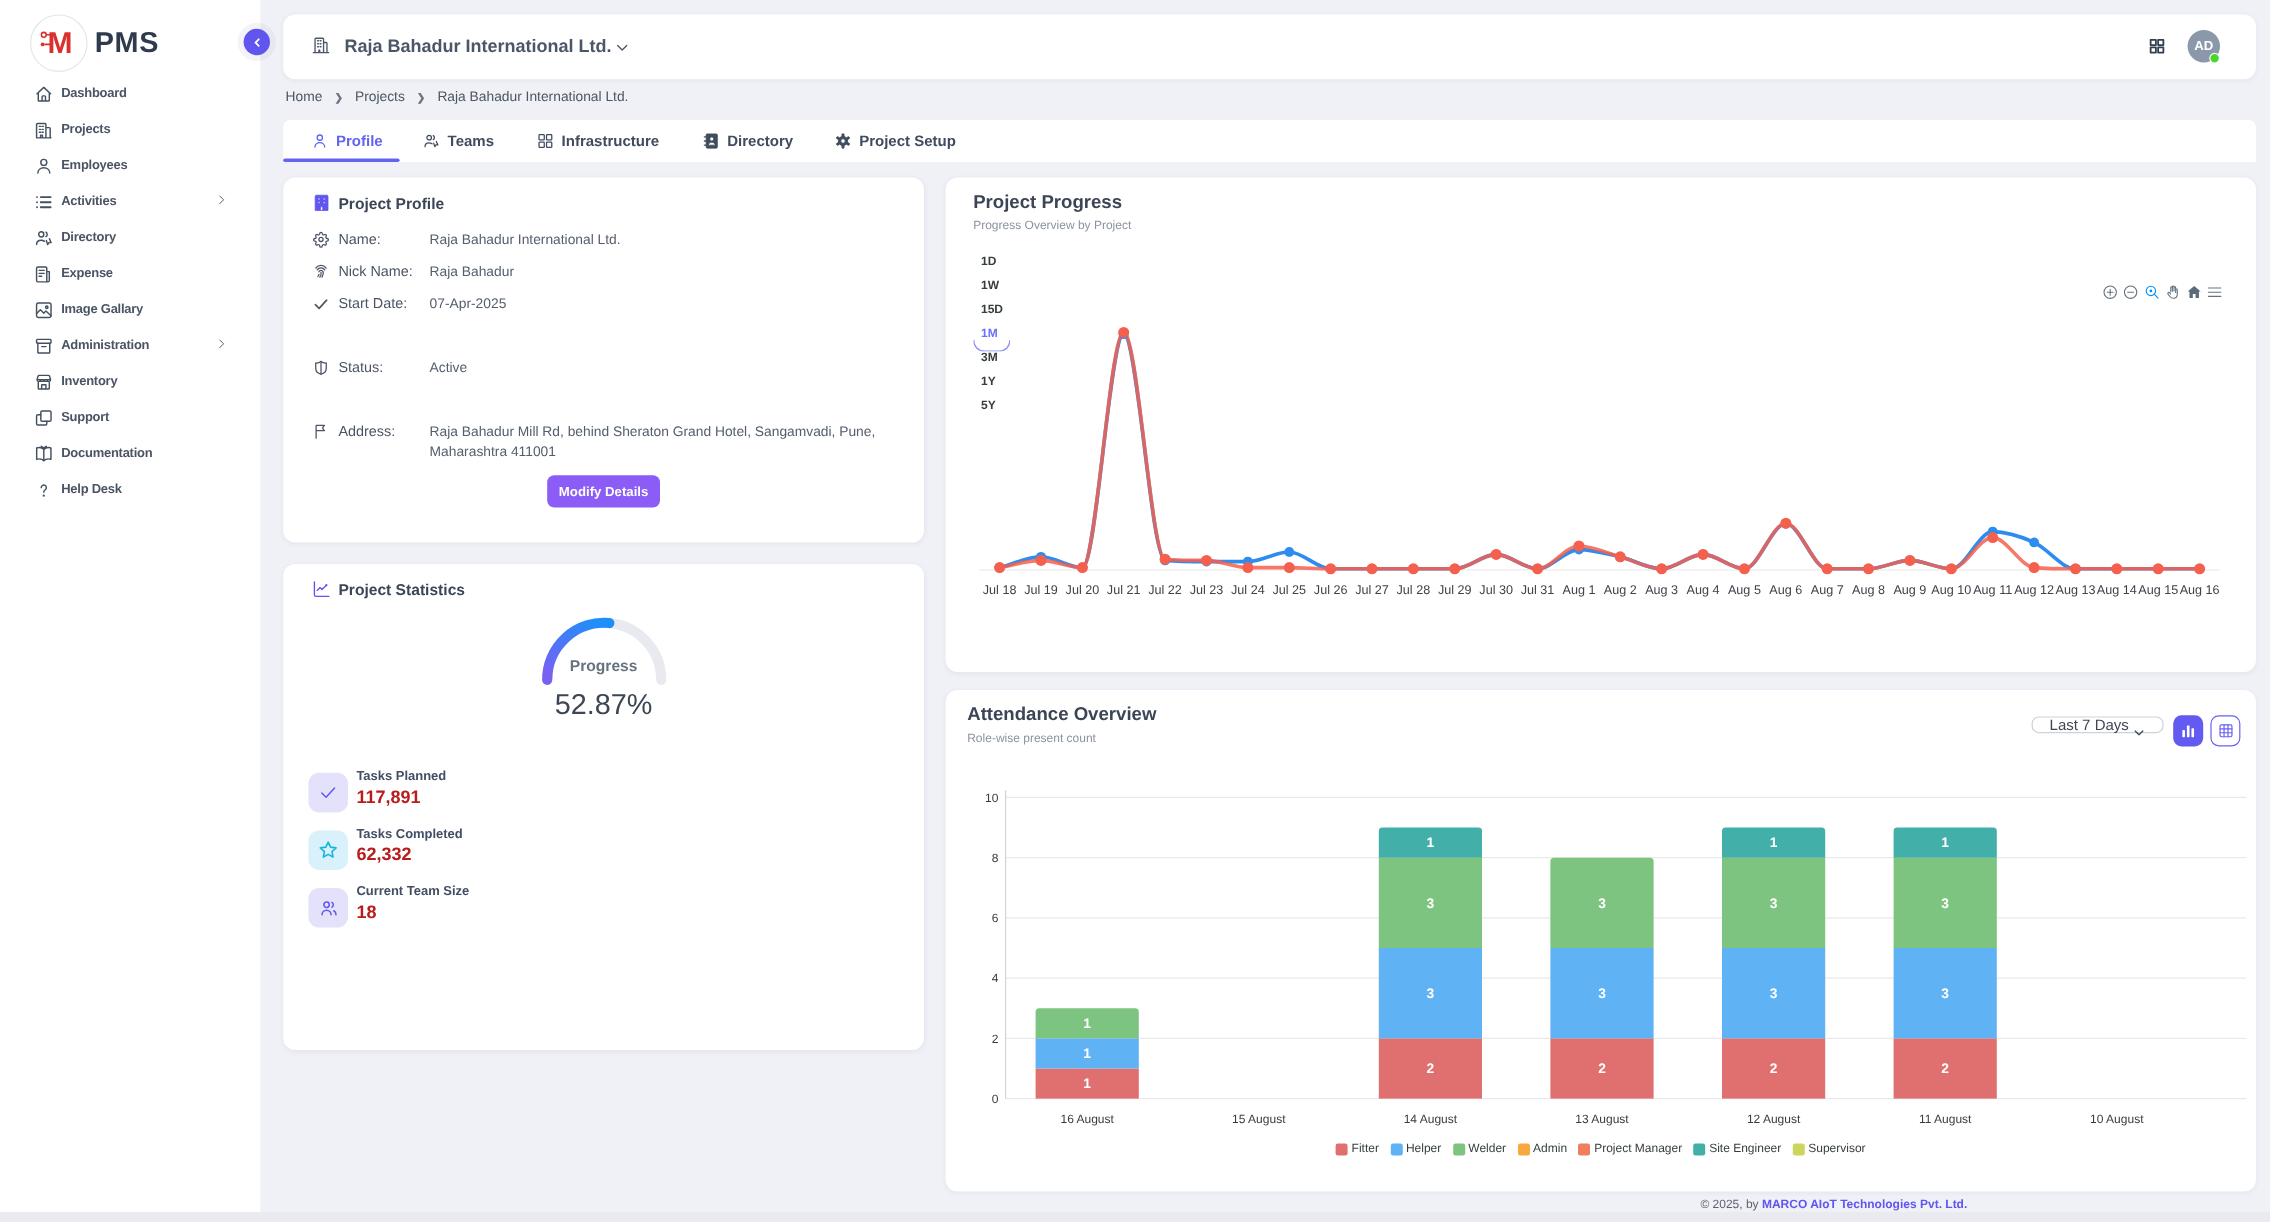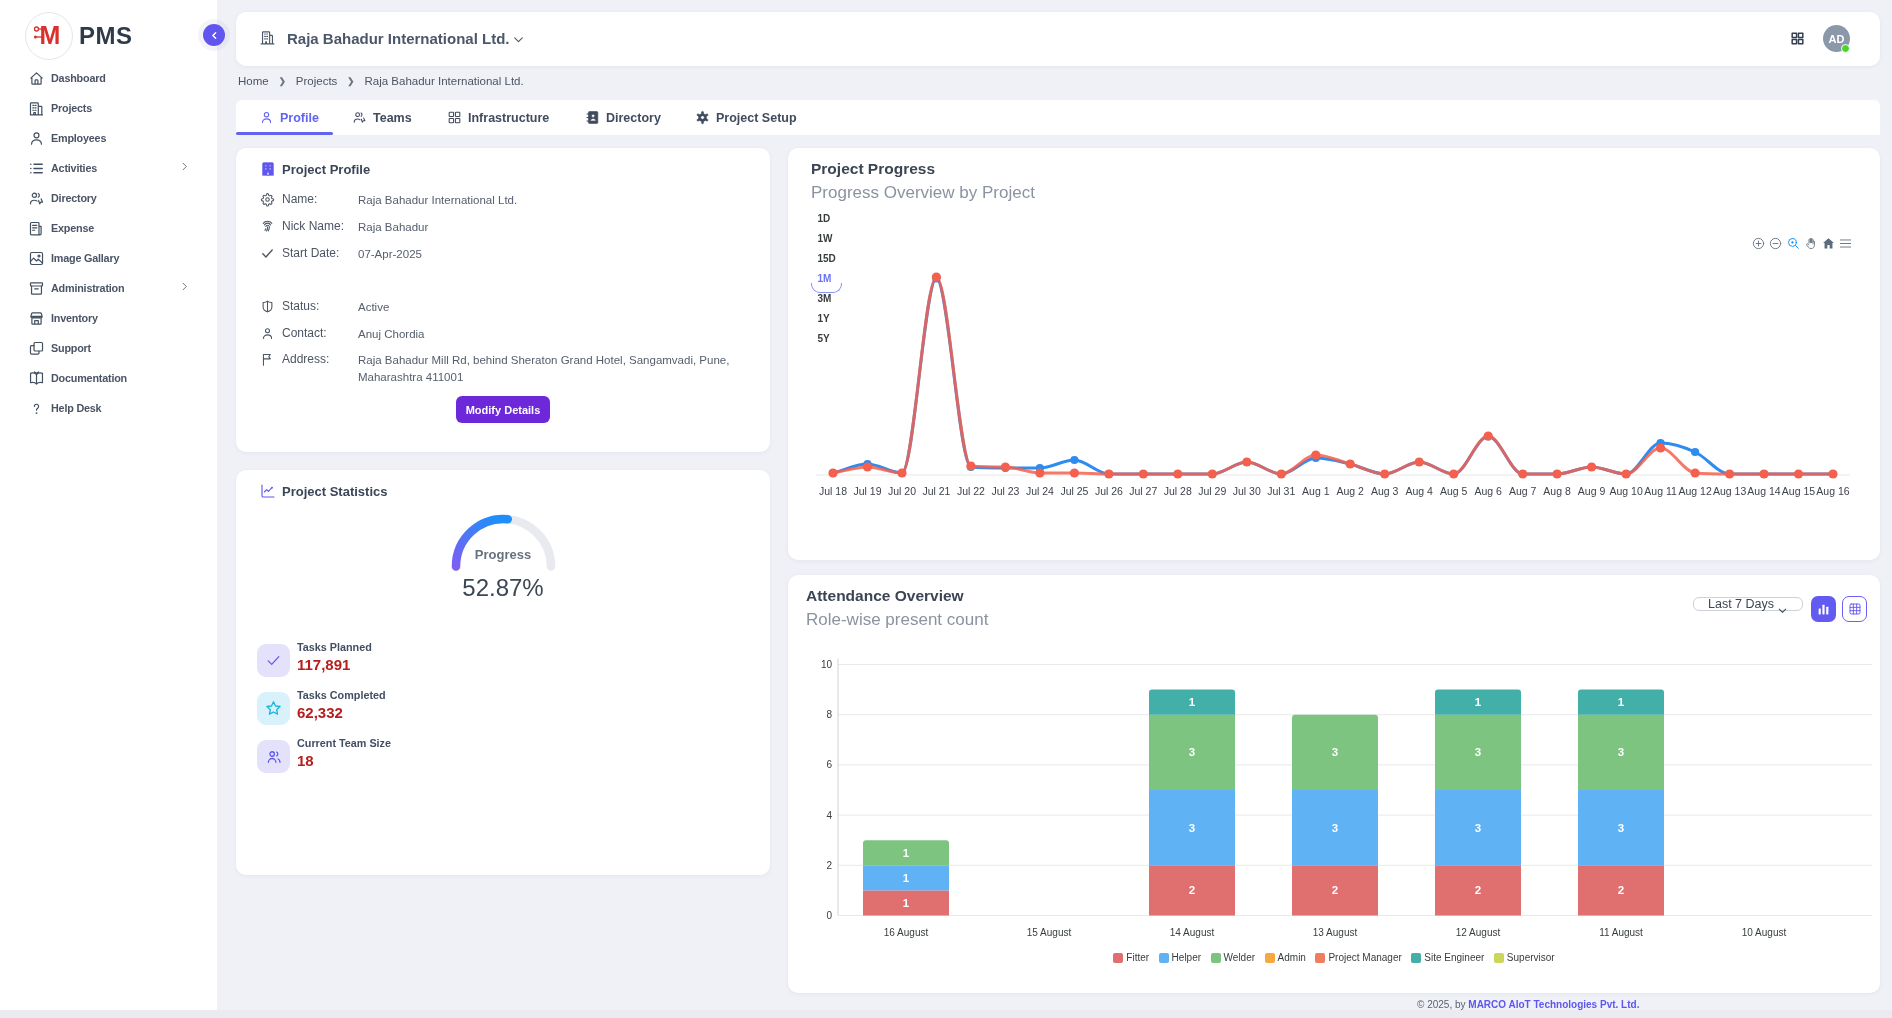--- a/index.html
+++ b/index.html
@@ -27,33 +27,33 @@
 .tab-underline { position:absolute; left:0; top:32px; width:97px; height:3px; background:#6163f1; border-radius:2px; }
 
 .profile-card { left:236px; top:148px; width:534px; height:304px; }
 .card-head { position:absolute; left:24px; top:13px; display:flex; align-items:center; font-size:13px; font-weight:700; color:#3a4657; }
 .card-head svg { width:16px; height:16px; margin-right:6px; stroke:#6056ef; }
 .prow { position:absolute; left:24px; display:flex; font-size:11.5px; color:#4b5563; }
 .prow .lab { font-size:12px; }
 .prow svg { width:15px; height:15px; stroke:#4b5563; margin-right:7px; }
 .prow .lab { width:76px; font-weight:500; }
 .prow .val { color:#545e6c; width:378px; line-height:16.5px; }
-.modify-btn { position:absolute; left:220px; top:248px; width:94px; height:27px; background:#6d28d9; color:#fff; border-radius:6px; font-size:11px; font-weight:700; display:flex; align-items:center; justify-content:center; }
+.modify-btn { position:absolute; left:220px; top:248px; width:94px; height:27px; background:#8b5cf6; color:#fff; border-radius:6px; font-size:11px; font-weight:700; display:flex; align-items:center; justify-content:center; }
 
 .stats-card { left:236px; top:470px; width:534px; height:405px; }
 .stat-row { position:absolute; left:21px; display:flex; }
 .stat-ic { width:33px; height:33px; border-radius:9px; display:flex; align-items:center; justify-content:center; }
 .stat-ic.pur { background:#e4e1fb; } .stat-ic.cy { background:#d8f1fb; }
 .stat-tx { margin-left:7px; margin-top:-3px; }
 .stat-tx .t { font-size:10.8px; font-weight:700; color:#414e63; }
 .stat-tx .v { font-size:15px; font-weight:700; color:#b91c1c; margin-top:3px; }
 
 .prog-card { left:788px; top:148px; width:1092px; height:412px; }
 .card-title { position:absolute; left:23px; top:11.5px; font-size:15.5px; font-weight:600; color:#3c4554; }
-.card-sub { position:absolute; left:23px; top:35px; font-size:17px; color:#8b93a1; }
+.card-sub { position:absolute; left:23px; top:35px; font-size:10px; color:#8b93a1; }
 .ranges { position:absolute; left:28px; top:63px; display:flex; gap:5px; font-size:10px; font-weight:600; color:#373d3f;flex-direction:column; }
 .ranges .r { position:relative; padding:2px 1.5px; }
 .ranges .r.on { color:#6973f5; }
 .ranges .r.on:after { content:""; position:absolute; left:-5px; right:-5px; bottom:-7px; height:9px; border:1.2px solid #8a90f2; border-top:none; border-radius:0 0 9px 9px; }
 .apx-tools { position:absolute; right:28px; top:89px; display:flex; gap:4.5px; align-items:center; }
 .apx-tools svg { width:13px; height:13px; }
 
 .att-card { left:788px; top:575px; width:1092px; height:418px; }
 .sel7 { position:absolute; left:905px; top:22px; width:110px; height:14px; border:1px solid #ccd1da; border-radius:6px; background:#fff; display:flex; align-items:center; font-size:12.5px; color:#3c4654; }
 .sel7 span { margin-left:14px; }
@@ -230,28 +230,20 @@
         <span class="lab">Start Date:</span>
         <span class="val">07-Apr-2025</span>
       </div>
     <div class="prow" style="top:151px;">
         <svg class="ic" viewBox="0 0 24 24">
           <path d="M12 3.5c2 1.7 4.5 2.3 7 2.1v7.2c0 3.9-3 6.5-7 7.7-4-1.2-7-3.8-7-7.7V5.6c2.5.2 5-.4 7-2.1z"></path>
           <path d="M12 3.5v17"></path>
         </svg>
         <span class="lab">Status:</span>
         <span class="val">Active</span>
-      </div>
-    <div class="prow" style="top:178px;">
-        <svg class="ic" viewBox="0 0 24 24">
-          <circle cx="12" cy="7.5" r="3.2"></circle>
-          <path d="M5.5 20c0-3.4 2.8-5.8 6.5-5.8s6.5 2.4 6.5 5.8"></path>
-        </svg>
-        <span class="lab">Contact:</span>
-        <span class="val">Anuj Chordia</span>
       </div>
     <div class="prow" style="top:204px;">
         <svg class="ic" viewBox="0 0 24 24">
           <path d="M5.5 21V4h11l-2.5 3.5L16.5 11h-11"></path>
         </svg>
         <span class="lab">Address:</span>
         <span class="val">Raja Bahadur Mill Rd, behind Sheraton Grand Hotel, Sangamvadi, Pune, Maharashtra 411001</span>
       </div>
     <div class="modify-btn">Modify Details</div>
   </div>

